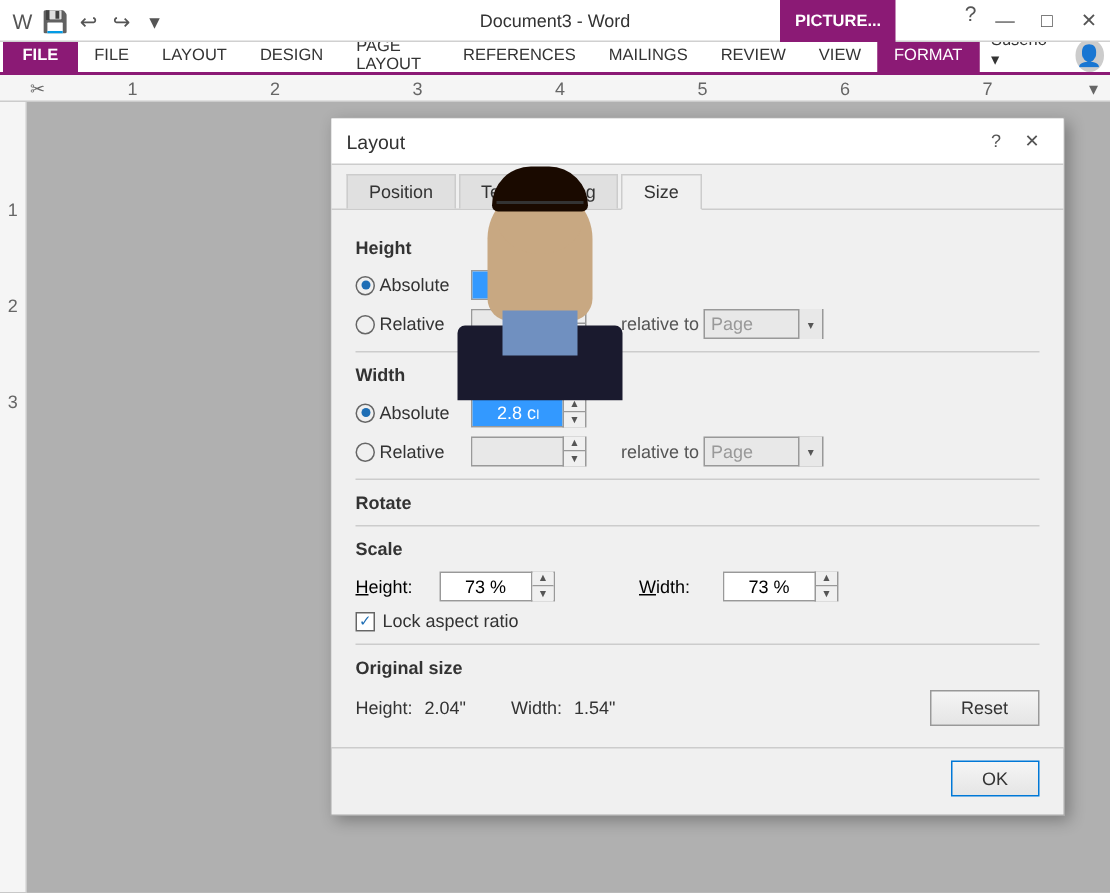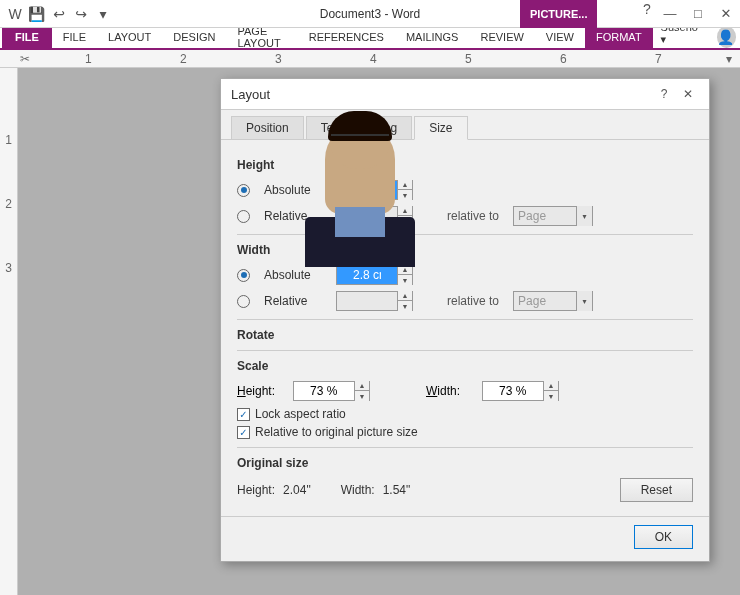--- a/index.html
+++ b/index.html
@@ -202,21 +202,21 @@
       font-size: 12px;
       font-weight: bold;
       color: #333;
       margin-bottom: 8px;
       margin-top: 4px;
     }
     .form-row {
       display: flex;
       align-items: center;
       margin-bottom: 6px;
-      gap: 14px;
+      gap: 3px;
     }
     .radio-btn {
       width: 13px; height: 13px;
       border-radius: 50%;
       border: 1.5px solid #666;
       display: flex; align-items: center; justify-content: center;
       cursor: pointer; flex-shrink: 0;
     }
     .radio-btn.checked::after {
       content: '';
@@ -545,24 +545,20 @@
           <div class="spin-arrows">
             <div class="spin-up">▲</div>
             <div class="spin-down">▼</div>
           </div>
         </div>
       </div>
       <div class="checkbox-row" style="margin-top:6px;">
         <div class="checkbox checked"></div>
         <span class="checkbox-label">Lock aspect ratio</span>
       </div>
-      <div class="checkbox-row">
-        <div class="checkbox checked"></div>
-        <span class="checkbox-label">Relative to original picture size</span>
-      </div>
 
       <div class="divider"></div>
 
       <div class="section-label">Original size</div>
       <div class="original-size-row">
         <div class="size-pair">
           <span class="size-key">Height:</span>
           <span class="size-val">2.04"</span>
         </div>
         <div class="size-pair">

